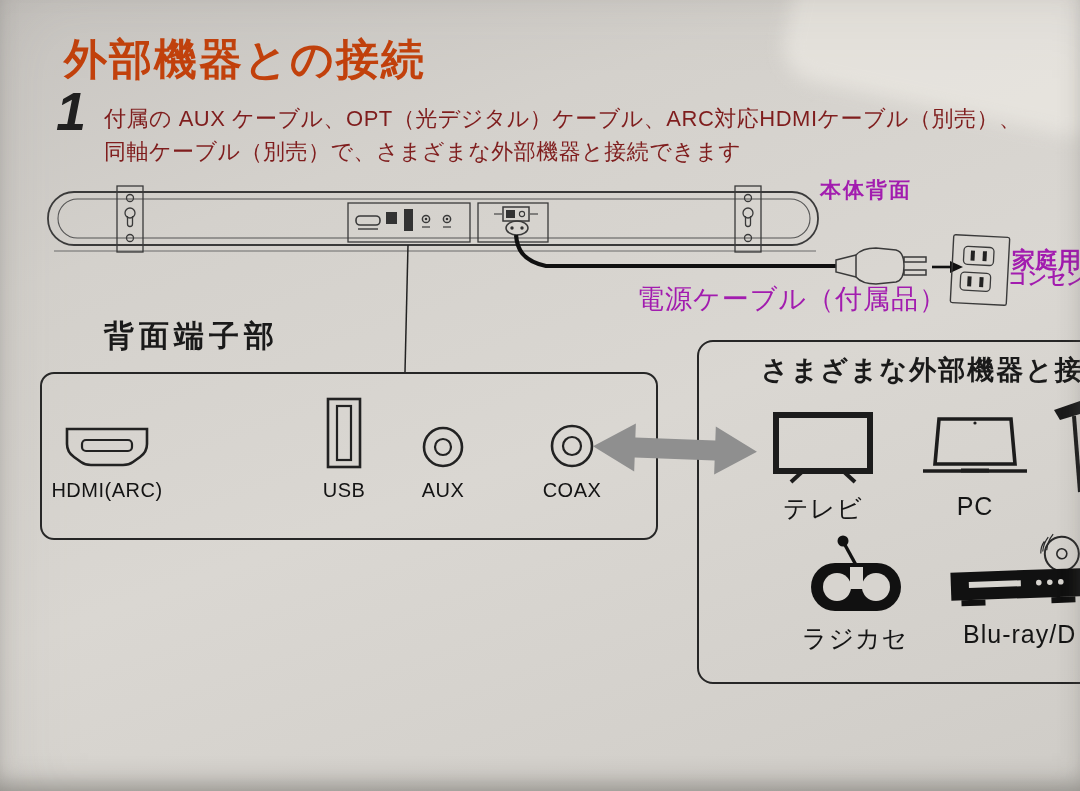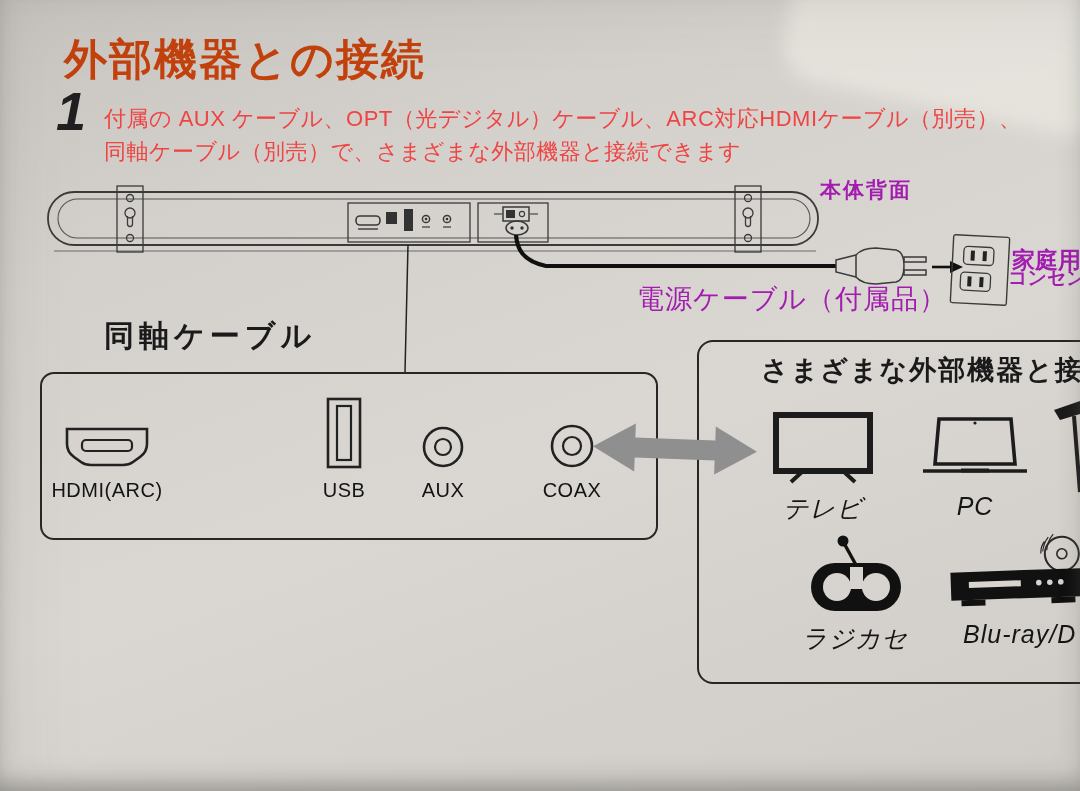--- a/index.html
+++ b/index.html
@@ -22,21 +22,21 @@
   .page-title{
     position:absolute;left:64px;top:2px;
     font-size:43px;font-weight:900;color:#c2410c;letter-spacing:2px;
   }
   .step-number{
     position:absolute;left:56px;top:84px;
     font-size:54px;font-weight:900;font-style:italic;color:#202020;line-height:1;
   }
   .step-text{
     position:absolute;left:104px;top:102px;width:960px;
-    font-size:22px;line-height:33px;color:#ef4444;letter-spacing:.5px;
+    font-size:22px;line-height:33px;color:#7f1d1d;letter-spacing:.5px;
   }
   .lbl{position:absolute;color:#a21caf;white-space:nowrap;}
   .lbl-unit-rear{left:820px;top:176px;font-size:21px;font-weight:700;letter-spacing:2px;}
   .lbl-power-cable{left:637px;top:281px;font-size:27px;letter-spacing:1px;}
   .lbl-outlet1{left:1012px;top:245px;font-size:23px;font-weight:700;}
   .lbl-outlet2{left:1008px;top:265px;font-size:19px;font-weight:700;}
   .rear-title{
     position:absolute;left:104px;top:316px;
     font-size:30px;font-weight:800;color:#1a1a1a;letter-spacing:5px;
   }
@@ -51,21 +51,21 @@
   .port-label{margin-top:9px;font-size:20px;color:#141414;letter-spacing:.5px;}
   .arrow-svg{position:absolute;left:585px;top:416px;z-index:4;}
   .devices-box{
     position:absolute;left:697px;top:340px;width:420px;height:340px;
     border:2.5px solid #262626;border-radius:16px;z-index:2;
   }
   .devices-title{
     position:absolute;left:62px;top:10px;
     font-size:27px;font-weight:800;color:#1a1a1a;letter-spacing:2px;white-space:nowrap;
   }
-  .device-label{position:absolute;font-size:25px;color:#151515;text-align:center;letter-spacing:1px;white-space:nowrap;font-style:italic;}
+  .device-label{position:absolute;font-size:25px;color:#151515;text-align:center;letter-spacing:1px;white-space:nowrap;}
   .dev-icon{position:absolute;}
   .edge-fragment{position:absolute;left:1048px;top:392px;z-index:3;}
 </style>
 </head>
 <body>
 
 <div class="corner-patch"></div>
 
 <h1 class="page-title">外部機器との接続</h1>
 
@@ -148,21 +148,21 @@
 
     <line x1="408" y1="85" x2="405" y2="212" stroke="#222" stroke-width="1.5"></line>
   </g>
 </svg>
 
 <div class="lbl lbl-unit-rear">本体背面</div>
 <div class="lbl lbl-power-cable">電源ケーブル（付属品）</div>
 <div class="lbl lbl-outlet1">家庭用</div>
 <div class="lbl lbl-outlet2">コンセン</div>
 
-<div class="rear-title">同軸ケーブル</div>
+<div class="rear-title">背面端子部</div>
 
 <div class="ports-box">
   <div class="port" style="left:0;width:130px;">
     <div class="icon-wrap">
         <svg width="96" height="46" viewBox="0 0 96 46">
       <path d="M8,5 H88 V20 Q88,28 81,33 L74,38 Q70,41 64,41 H32 Q26,41 22,38 L15,33 Q8,28 8,20 Z" fill="none" stroke="#222" stroke-width="2.6"></path>
       <rect x="23" y="16" width="50" height="11" rx="4" fill="none" stroke="#222" stroke-width="2.2"></rect>
     </svg>
       </div>
     <div class="port-label">HDMI(ARC)</div>

